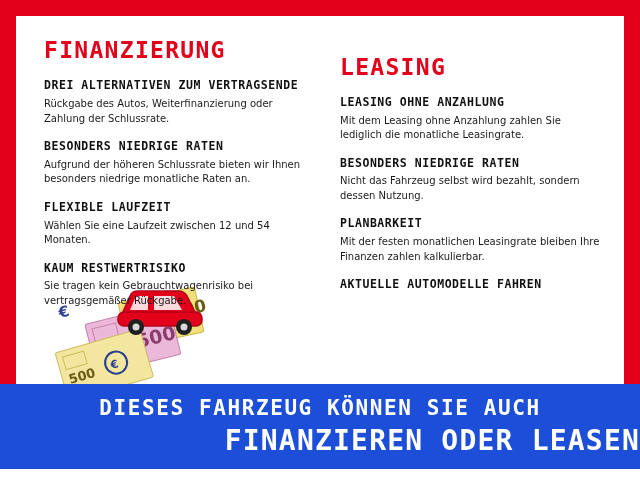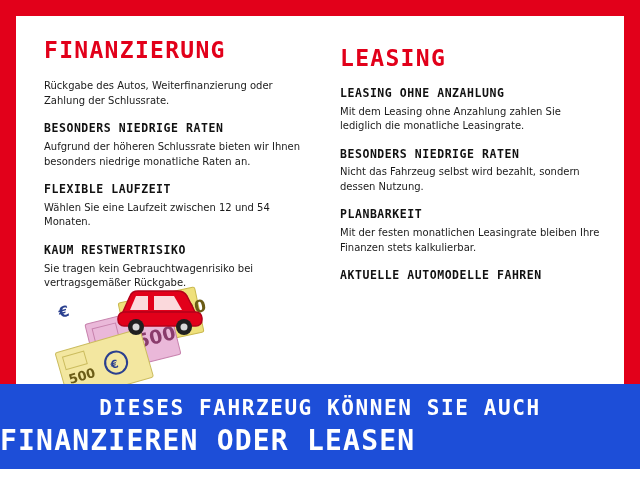--- a/index.html
+++ b/index.html
@@ -58,21 +58,21 @@
     font-size: 21px;
     font-weight: bold;
     letter-spacing: 1.6px;
     font-family: "DejaVu Sans Mono", monospace;
     text-transform: uppercase;
   }
   .banner-line2 {
     position: absolute;
     left: 0; top: 40px;
     width: 640px;
-    text-align: left;
+    text-align: right;
     color: #ffffff;
     font-size: 28px;
     font-weight: bold;
     letter-spacing: 1.2px;
     font-family: "DejaVu Sans Mono", monospace;
     text-transform: uppercase;
   }
 
   .columns {
     position: absolute;
@@ -170,20 +170,21 @@
       </g>
     </svg>
   </div>
 
   <div class="columns">
 
     <div class="col">
       <h2 class="col-heading">Finanzierung</h2>
 
       <div class="item">
+        <div class="item-title">Drei Alternativen zum Vertragsende</div>
         <div class="item-body">Rückgabe des Autos, Weiterfinanzierung oder Zahlung der Schlussrate.</div>
       </div>
 
       <div class="item">
         <div class="item-title">Besonders niedrige Raten</div>
         <div class="item-body">Aufgrund der höheren Schlussrate bieten wir Ihnen besonders niedrige monatliche Raten an.</div>
       </div>
 
       <div class="item">
         <div class="item-title">Flexible Laufzeit</div>
@@ -204,21 +205,21 @@
         <div class="item-body">Mit dem Leasing ohne Anzahlung zahlen Sie lediglich die monatliche Leasingrate.</div>
       </div>
 
       <div class="item">
         <div class="item-title">Besonders niedrige Raten</div>
         <div class="item-body">Nicht das Fahrzeug selbst wird bezahlt, sondern dessen Nutzung.</div>
       </div>
 
       <div class="item">
         <div class="item-title">Planbarkeit</div>
-        <div class="item-body">Mit der festen monatlichen Leasingrate bleiben Ihre Finanzen stets kalkulierbar.</div>
+        <div class="item-body">Mit der festen monatlichen Leasingrate bleiben Ihre Finanzen zahlen kalkulierbar.</div>
       </div>
 
       <div class="item">
         <div class="item-title">Aktuelle Automodelle fahren</div>
       </div>
     </div>
 
   </div>
 
   <div class="banner">

